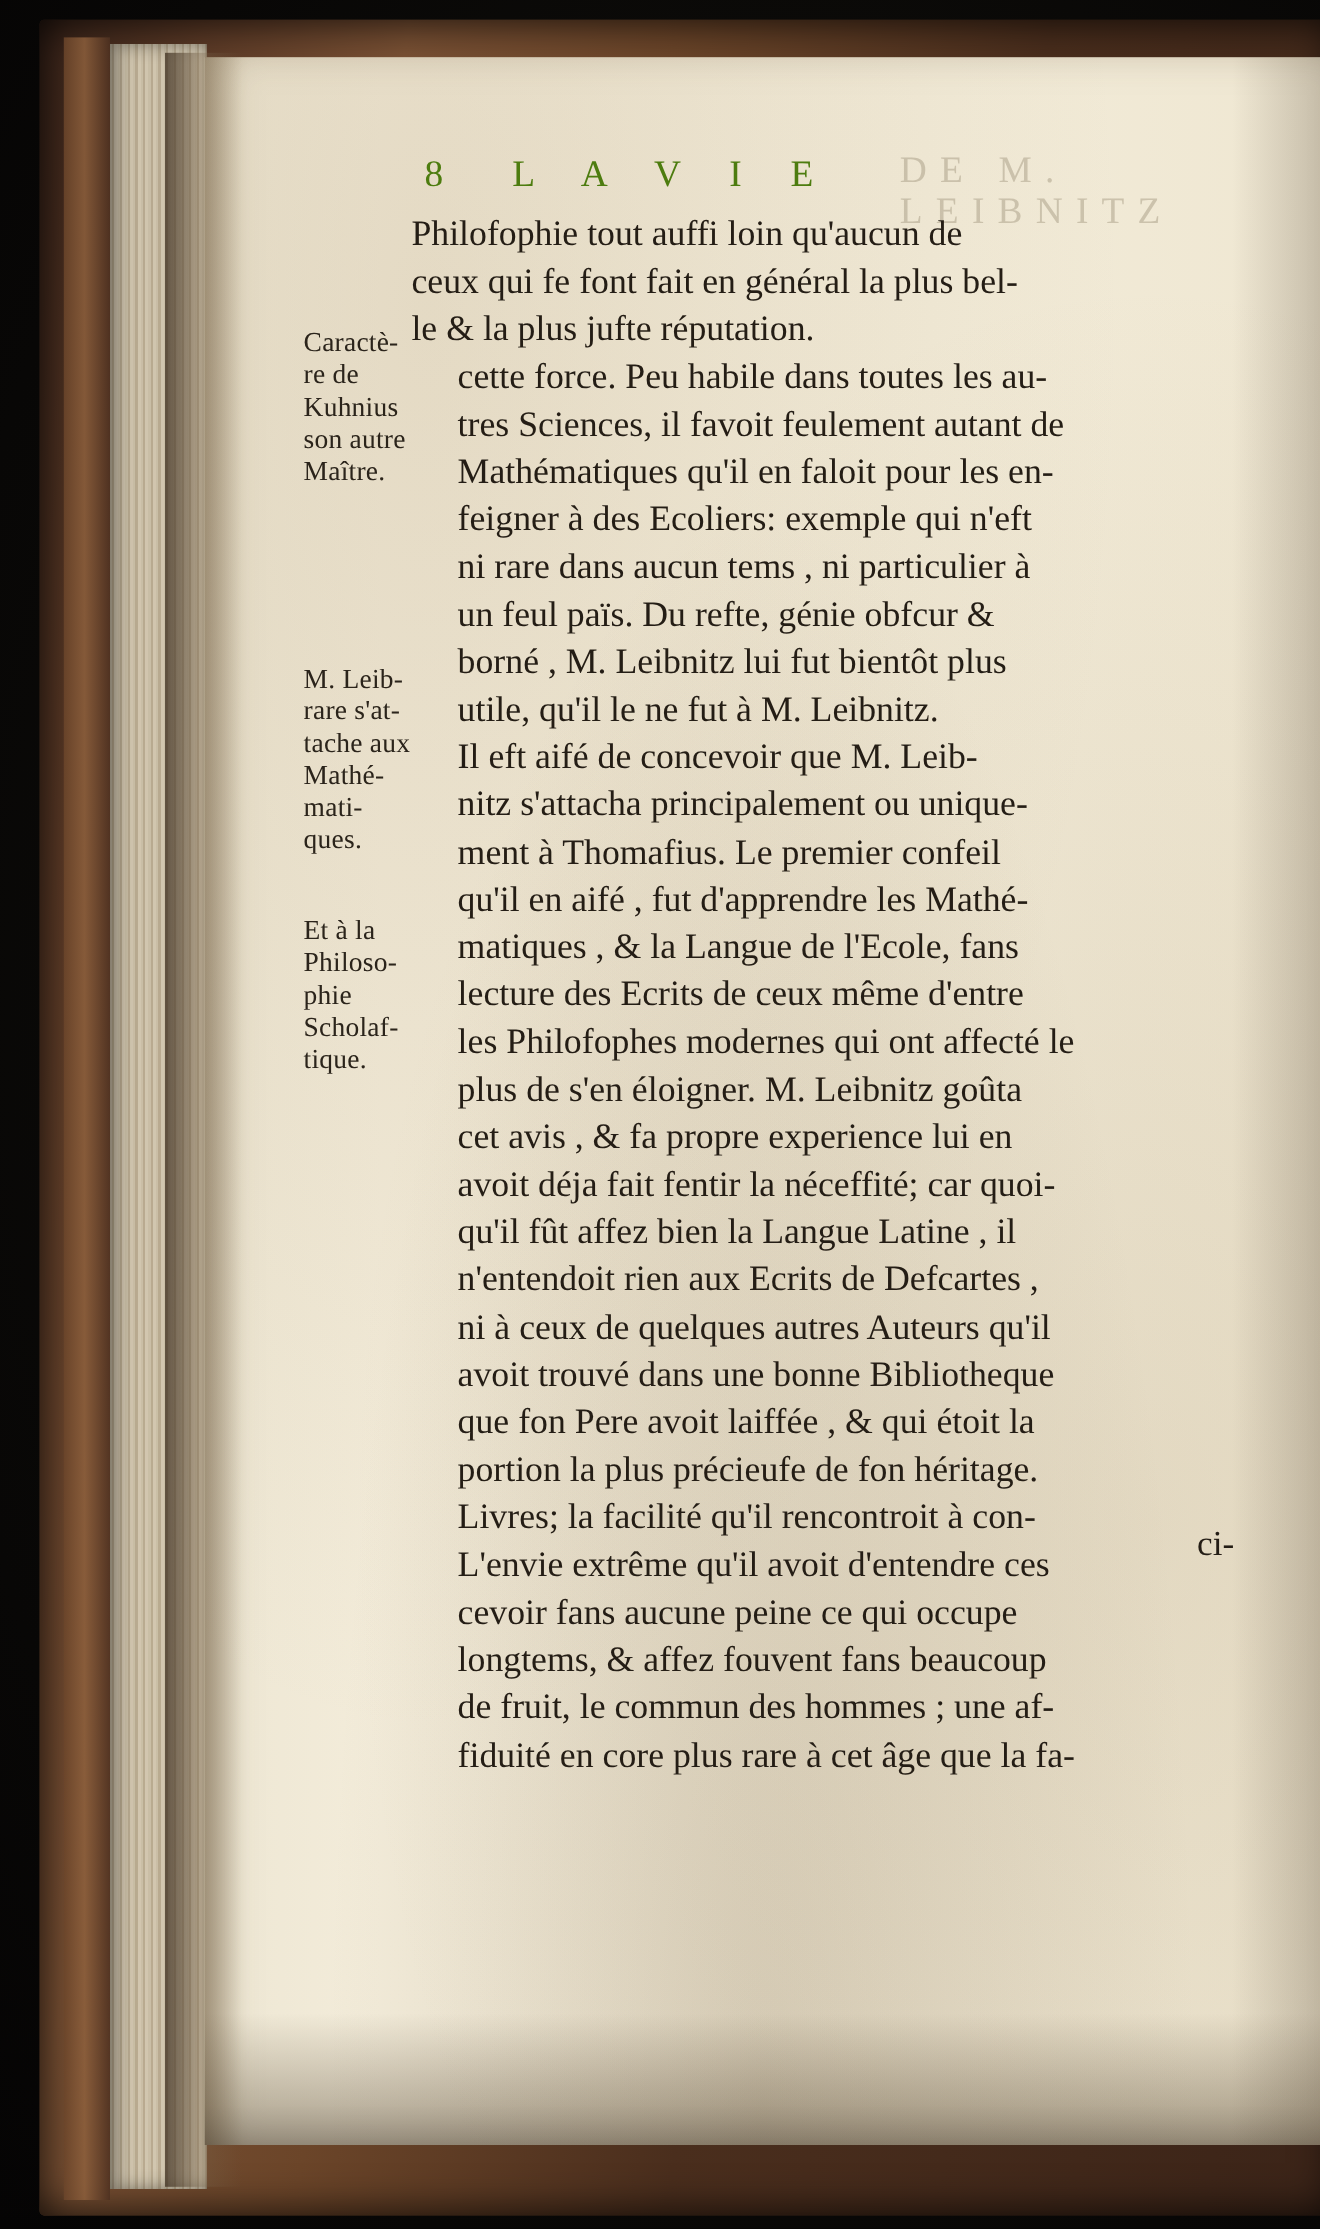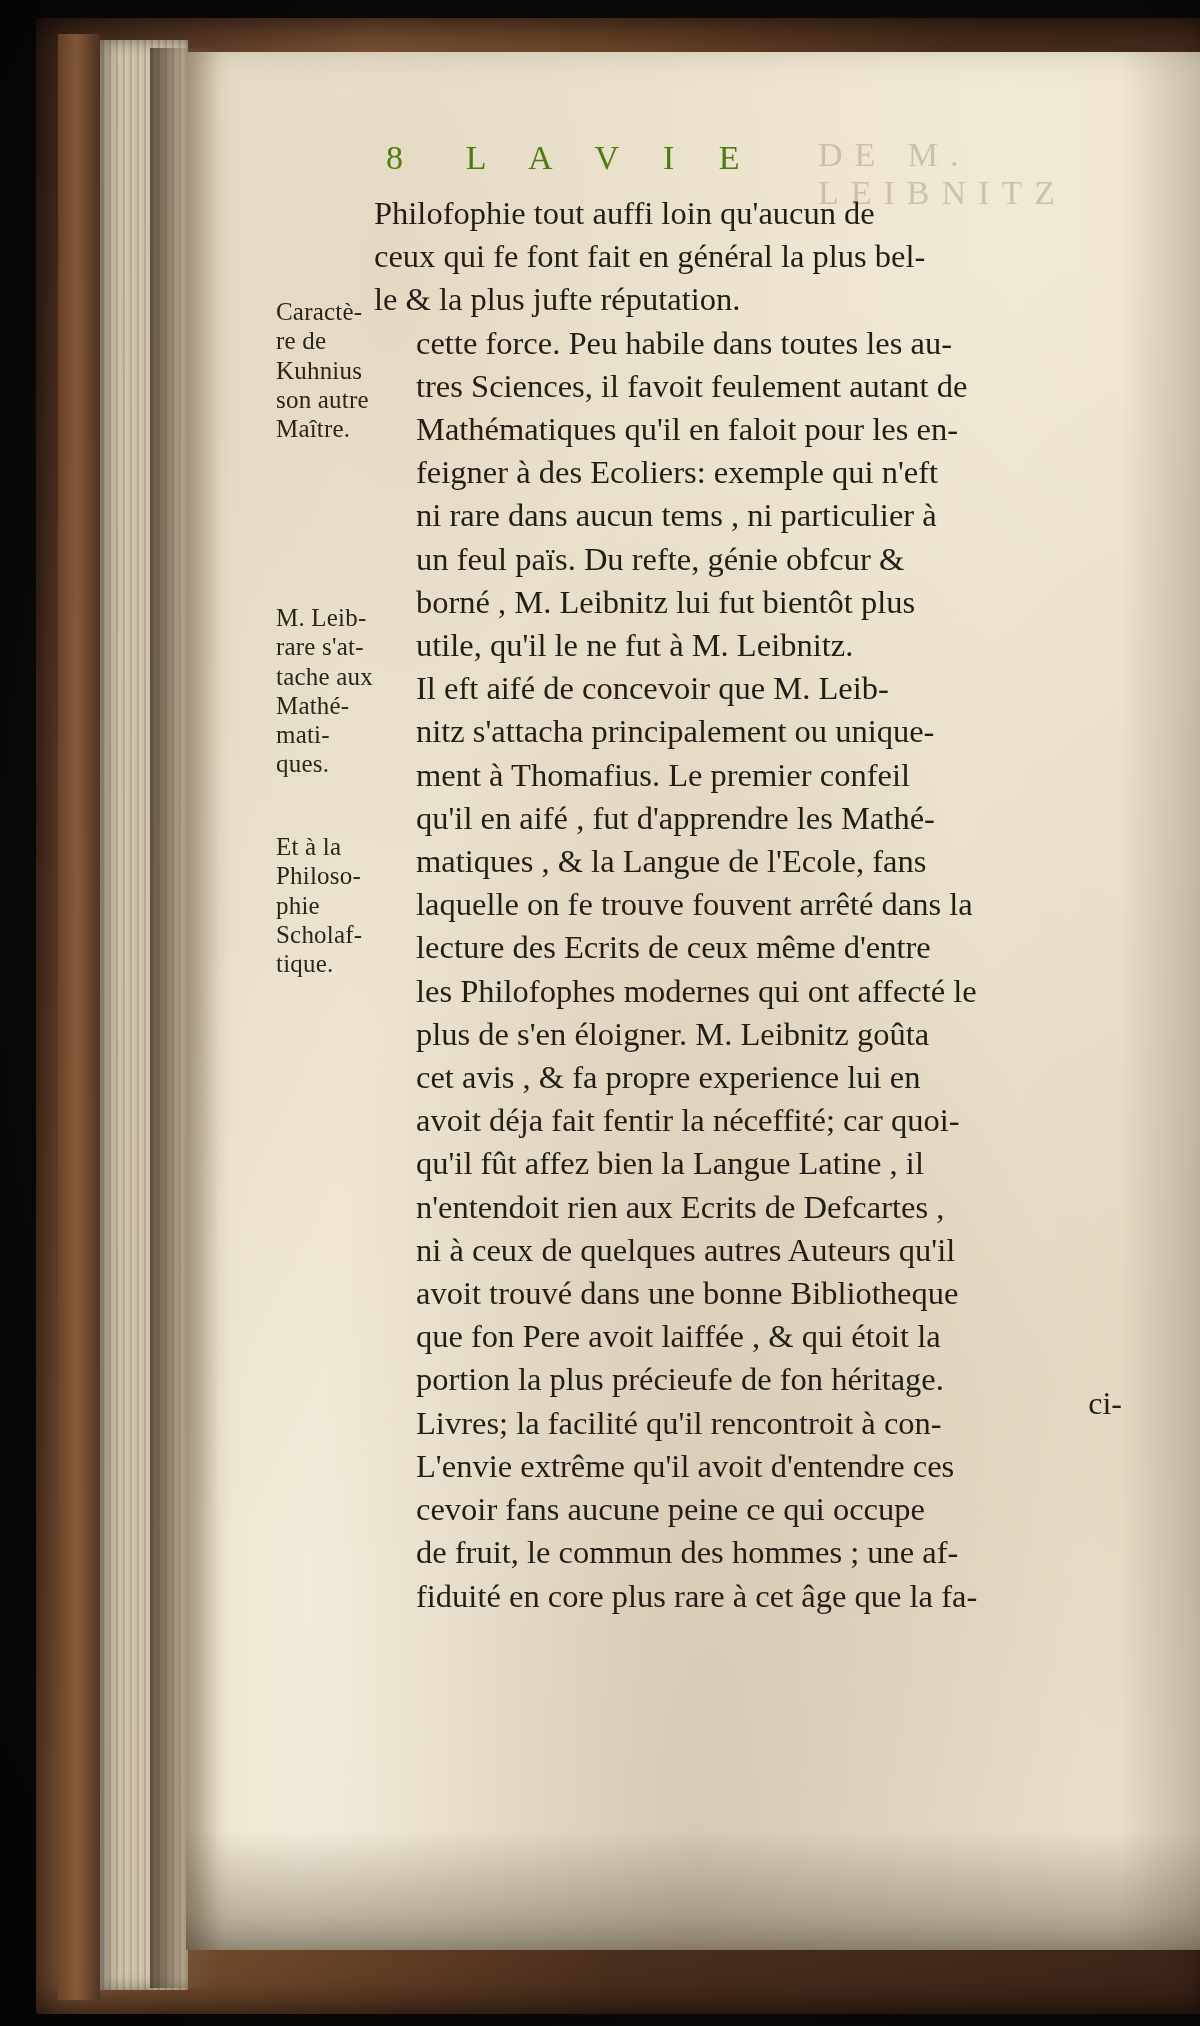--- a/index.html
+++ b/index.html
@@ -298,35 +298,35 @@
         <span class="ln">borné , M. Leibnitz lui fut bientôt plus</span>
         <span class="ln">utile, qu'il le ne fut à M. Leibnitz.</span>
       </p>
 
       <p class="indent">
         <span class="ln">Il eft aifé de concevoir que M. Leib-</span>
         <span class="ln">nitz s'attacha principalement ou unique-</span>
         <span class="ln">ment à Thomafius.  Le premier confeil</span>
         <span class="ln">qu'il en aifé , fut d'apprendre les Mathé-</span>
         <span class="ln">matiques , &amp; la Langue de l'Ecole, fans</span>
-        <span class="ln">laquelle on fe trouve fouvent arrêté dans la</span>
         <span class="ln">lecture des Ecrits de ceux même d'entre</span>
         <span class="ln">les Philofophes modernes qui ont affecté le</span>
         <span class="ln">plus de s'en éloigner.  M. Leibnitz goûta</span>
         <span class="ln">cet avis , &amp; fa propre experience lui en</span>
         <span class="ln">avoit déja fait fentir la néceffité; car quoi-</span>
         <span class="ln">qu'il fût affez bien la Langue Latine , il</span>
         <span class="ln">n'entendoit rien aux Ecrits de Defcartes ,</span>
         <span class="ln">ni à ceux de quelques autres Auteurs qu'il</span>
         <span class="ln">avoit trouvé dans une bonne Bibliotheque</span>
         <span class="ln">que fon Pere avoit laiffée , &amp; qui étoit la</span>
         <span class="ln">portion la plus précieufe de fon héritage.</span>
         <span class="ln">Livres; la facilité qu'il rencontroit à con-</span>
         <span class="ln">L'envie extrême qu'il avoit d'entendre ces</span>
         <span class="ln">cevoir fans aucune peine ce qui occupe</span>
+        <span class="ln">longtems, &amp; affez fouvent fans beaucoup</span>
         <span class="ln">de fruit, le commun des hommes ; une af-</span>
         <span class="ln">fiduité en core plus rare à cet âge que la fa-</span>
       </p>
 
       <div class="catchword">ci-</div>
     </div>
 
   </div>
 
   <div class="leaf-shadow-bottom"></div>

